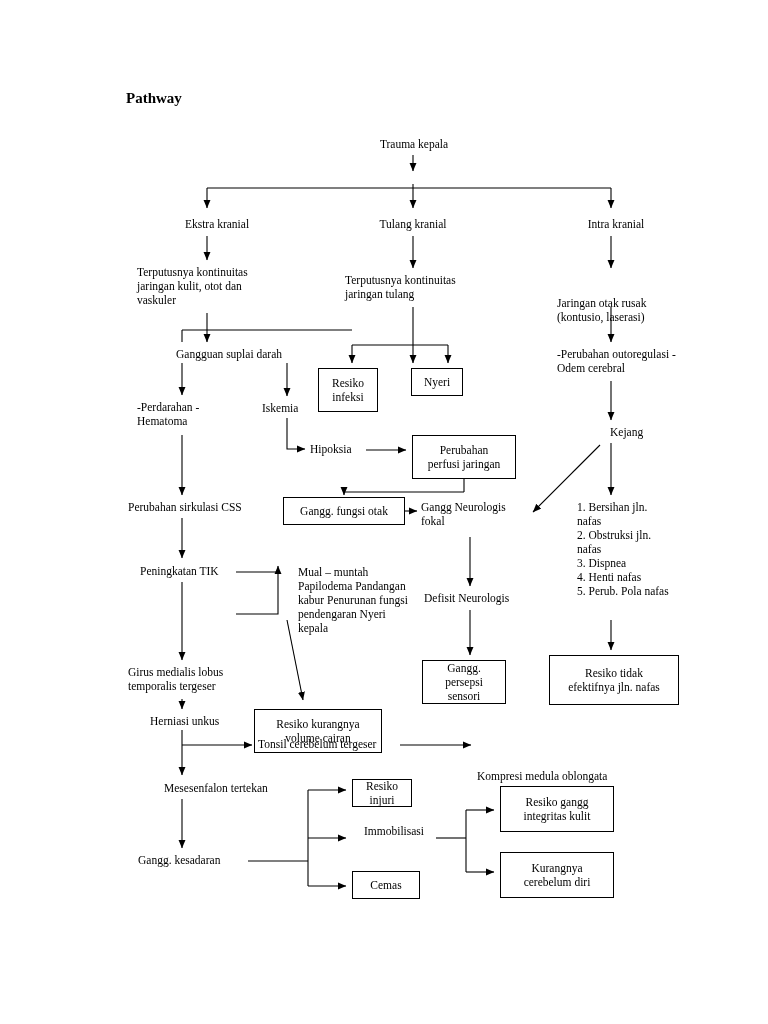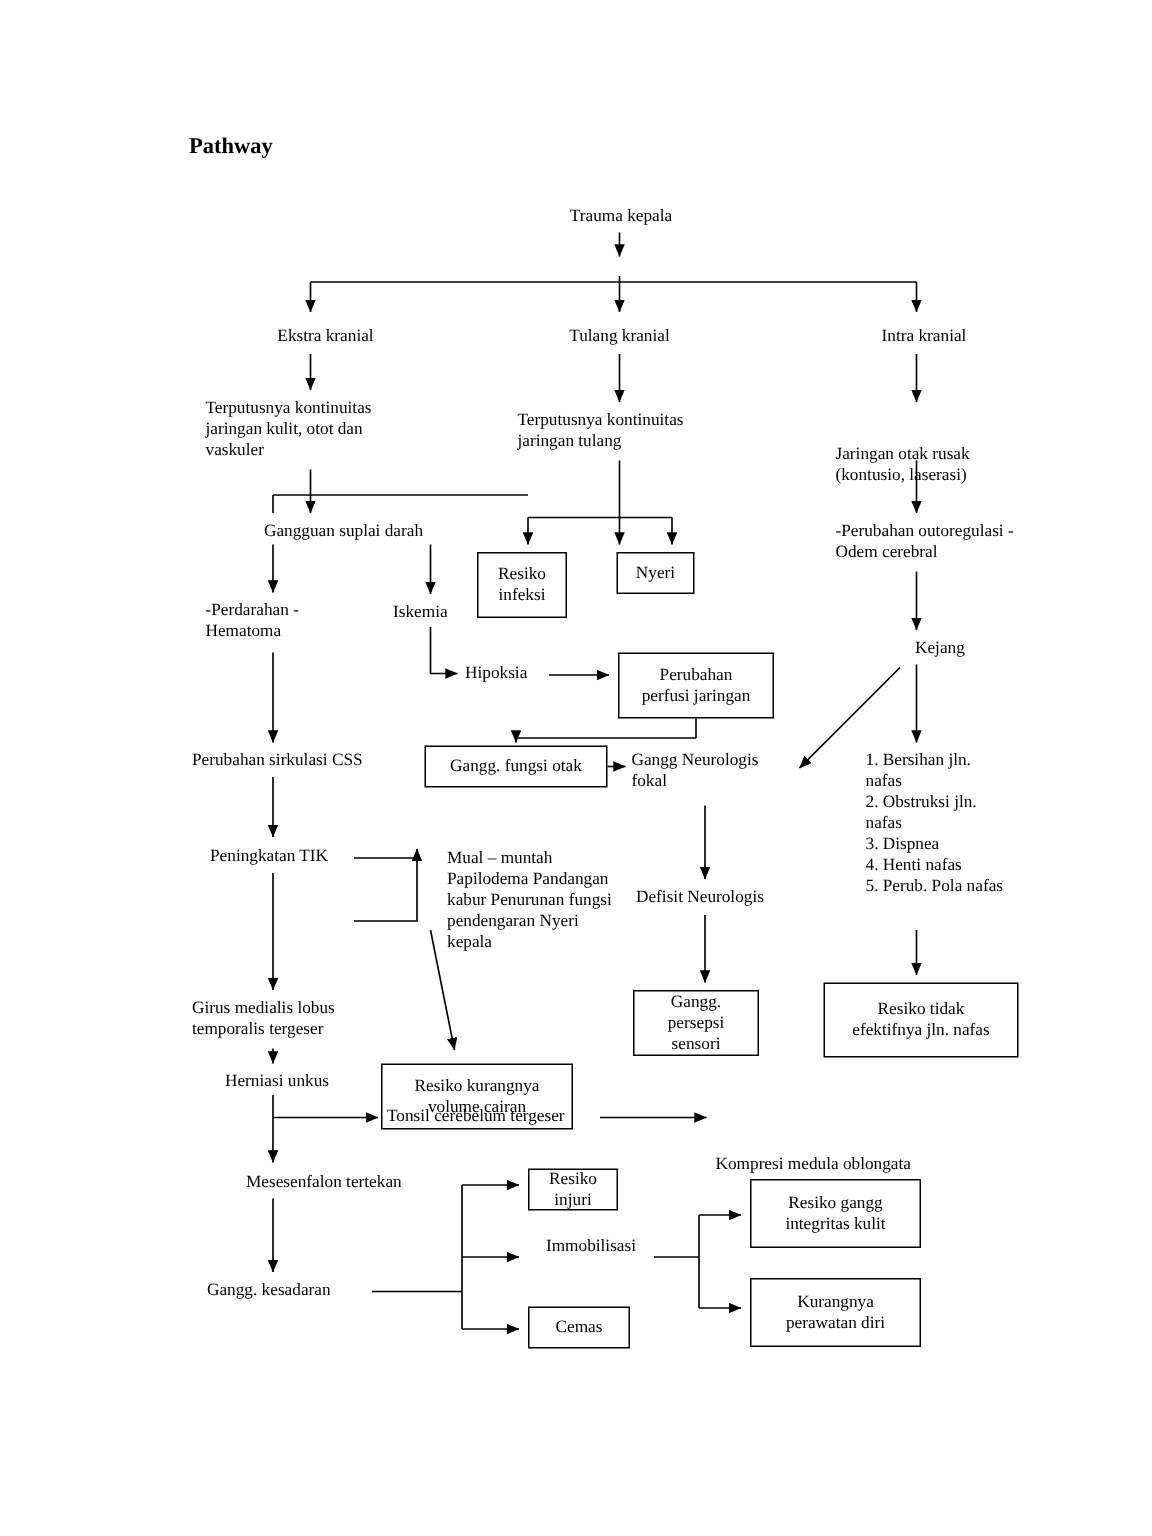--- a/index.html
+++ b/index.html
@@ -128,15 +128,15 @@
     <div class="node center boxed" style="left: 549px; top: 655px; width: 130px; height: 50px;">Resiko tidak efektifnya jln. nafas</div>
     <div class="node center boxed" style="left: 254px; top: 709px; width: 128px; height: 44px;">Resiko kurangnya volume cairan</div>
     <div class="node left" style="left: 128px; top: 714px; width: 94px; margin-left: 22px;">Herniasi unkus</div>
     <div class="node left" style="left: 258px; top: 737px; width: 140px;">Tonsil cerebelum tergeser</div>
     <div class="node left" style="left: 477px; top: 737px; width: 152px; margin-top: 32px;">Kompresi medula oblongata</div>
     <div class="node left" style="left: 128px; top: 781px; width: 126px; margin-left: 36px;">Mesesenfalon tertekan</div>
     <div class="node center boxed" style="left: 352px; top: 779px; width: 60px; height: 28px;">Resiko injuri</div>
     <div class="node center boxed" style="left: 500px; top: 786px; width: 114px; height: 46px;">Resiko gangg integritas kulit</div>
     <div class="node center" style="left: 352px; top: 824px; width: 84px;">Immobilisasi</div>
     <div class="node left" style="left: 138px; top: 853px; width: 110px;">Gangg. kesadaran</div>
-    <div class="node center boxed" style="left: 500px; top: 852px; width: 114px; height: 46px;">Kurangnya perawatan diri</div>
+    <div class="node center boxed" style="left: 500px; top: 852px; width: 114px; height: 46px;">Kurangnya cerebelum diri</div>
     <div class="node center boxed" style="left: 352px; top: 871px; width: 68px; height: 28px;">Cemas</div>
   </div>
 
 </body></html>

